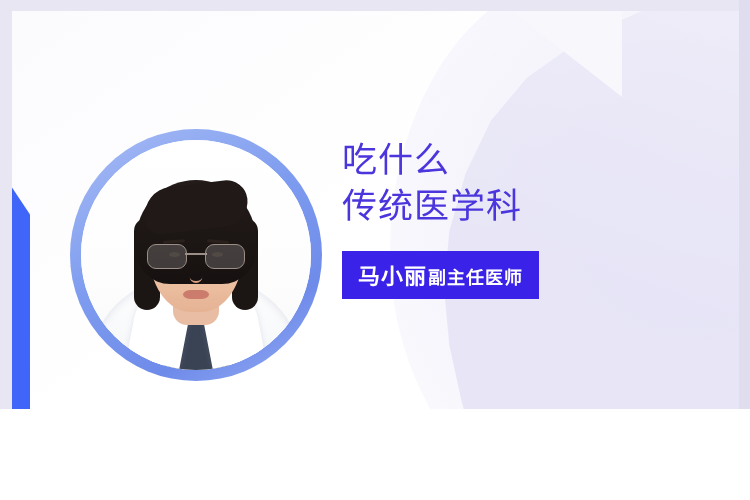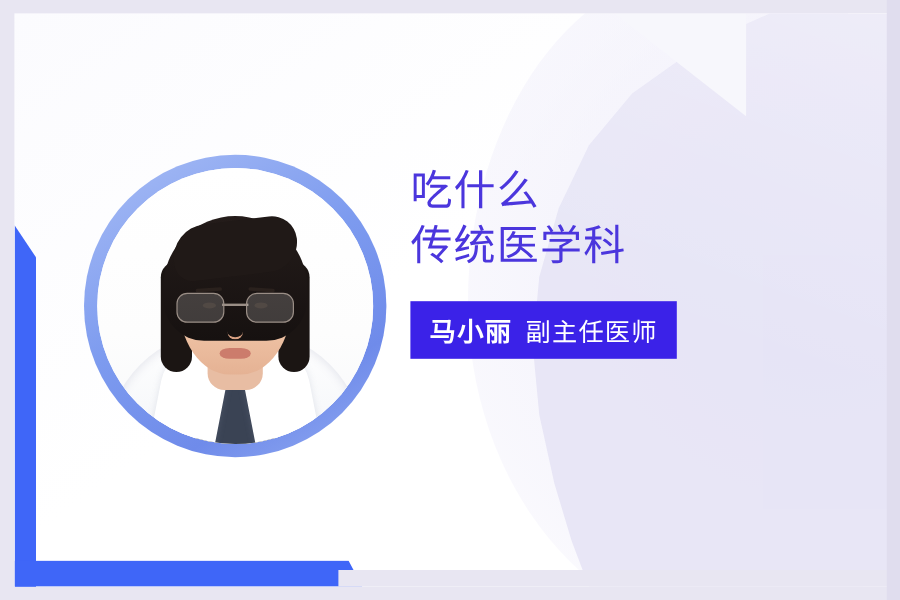--- a/index.html
+++ b/index.html
@@ -9,23 +9,23 @@
     background: #ffffff;
   }
   body {
     font-family: "Liberation Sans", "DejaVu Sans", sans-serif;
   }
 
   
   .cover {
     position: relative;
     width: 750px;
-    height: 500px;
+    height: 409px;
     overflow: hidden;
-    background: #0f172a;
+    background: #bef264;
   }
 
   
   .backdrop {
     position: absolute;
     inset: 0;
     background: #e8e6f2;
   }
 
   
@@ -342,34 +342,34 @@
     font-weight: 500;
     color: #4b36dd;
     letter-spacing: 1px;
     white-space: pre-line;
     margin: 0;
   }
 
   .badge {
     display: inline-flex;
     align-items: baseline;
-    gap: 11px;
+    gap: 1px;
     background: #3b22e8;
     color: #ffffff;
     padding: 7px 16px 9px 16px;
     margin-top: 22px;
   }
   .badge-name {
     font-size: 22px;
     font-weight: 700;
     letter-spacing: 1px;
   }
   .badge-title {
-    font-size: 21px;
-    font-weight: 400;
+    font-size: 18px;
+    font-weight: 700;
     letter-spacing: 1px;
   }
 
   .affil {
     margin-top: 20px;
     font-size: 17px;
     line-height: 2.1;
     color: #5b4bd6;
     letter-spacing: 0.6px;
   }

